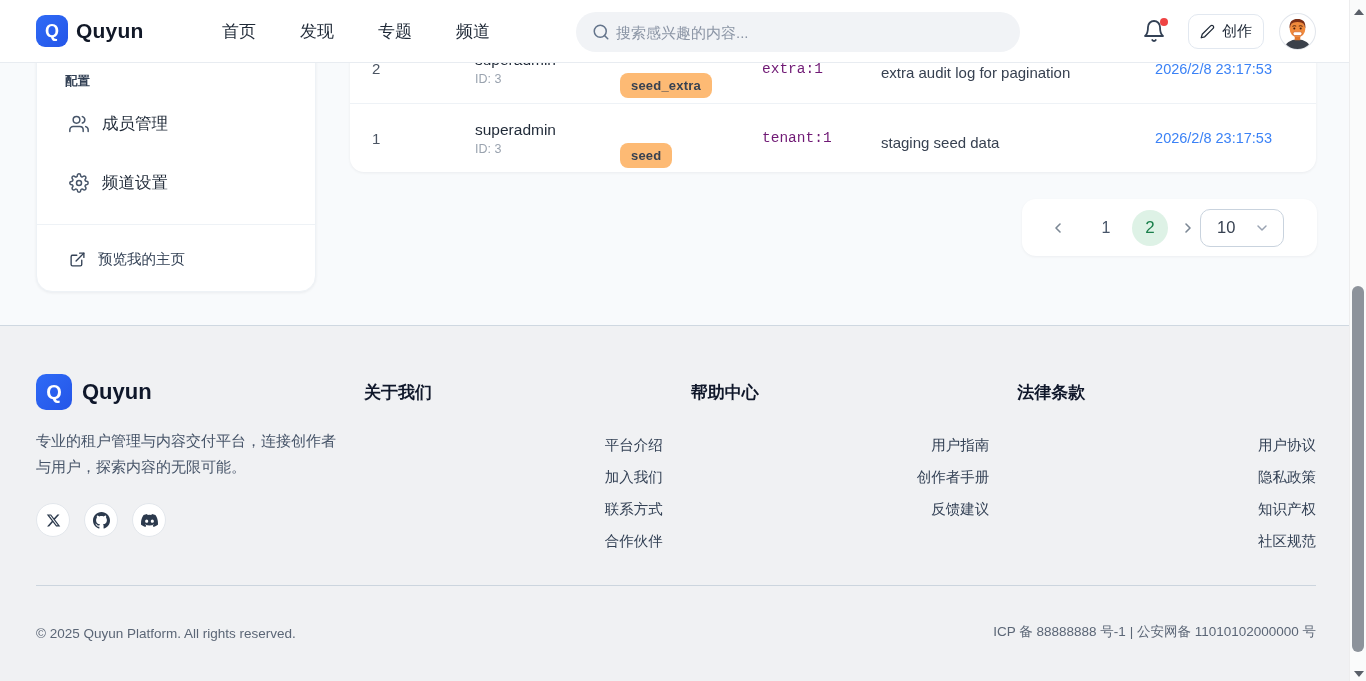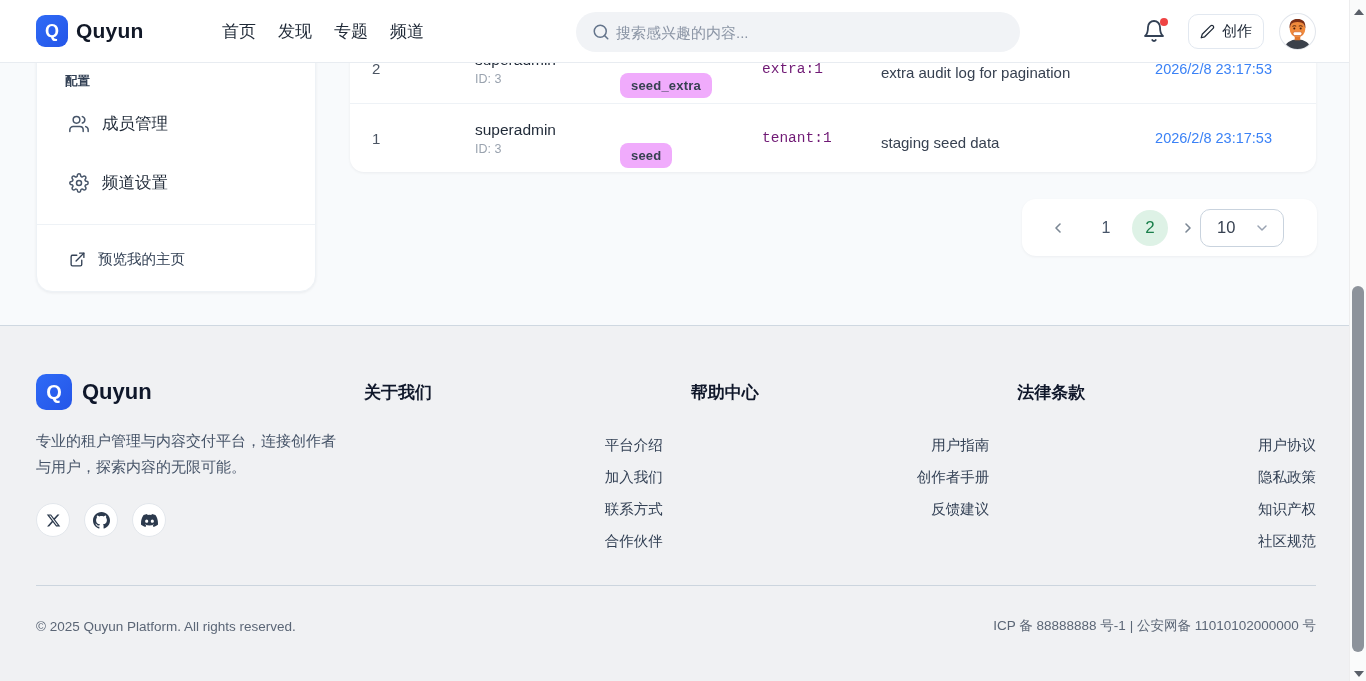--- a/index.html
+++ b/index.html
@@ -4,21 +4,21 @@
 <style>
   * { margin:0; padding:0; box-sizing:border-box; }
   html,body { width:1366px; height:681px; overflow:hidden; }
   body { position:relative; font-family:"Liberation Sans","DejaVu Sans",sans-serif; background:#f8fafc; color:#1f2937; }
   svg { display:block; }
 
   
   .header { position:absolute; top:0; left:0; width:1366px; height:63px; background:#fff; border-bottom:1px solid #e8ecf1; z-index:30; }
   .logo-tile { position:absolute; left:36px; top:15px; width:32px; height:32px; border-radius:9px; background:linear-gradient(135deg,#2f6bf6,#2455e8); color:#fff; font-weight:bold; font-size:18px; display:flex; align-items:center; justify-content:center; }
   .brand { position:absolute; left:76px; top:19px; font-size:21px; font-weight:bold; color:#111827; letter-spacing:.2px; }
-  .nav { position:absolute; left:222px; top:0; height:63px; display:flex; align-items:center; gap:20px; }
+  .nav { position:absolute; left:222px; top:0; height:63px; display:flex; align-items:center; gap:42px; }
   .nav .nav-item { font-size:17px; color:#1f2937; width:36px; white-space:nowrap; cursor:pointer; }
   .search { position:absolute; left:576px; top:12px; width:444px; height:40px; border-radius:20px; background:#f1f3f6; display:flex; align-items:center; padding:0 16px; gap:6px; }
   .search input { border:none; outline:none; background:transparent; font-size:15px; color:#334155; width:360px; font-family:inherit; }
   .search input::placeholder { color:#8b95a5; }
   .bell-wrap { position:absolute; left:1142px; top:19px; width:26px; height:26px; cursor:pointer; }
   .bell-dot { position:absolute; right:0px; top:-1px; width:8px; height:8px; border-radius:50%; background:#ef4444; }
   .create-btn { position:absolute; left:1188px; top:14px; width:76px; height:35px; border:1px solid #e2e8f0; border-radius:10px; background:#fff; display:flex; align-items:center; justify-content:center; gap:7px; font-size:15px; color:#1f2937; cursor:pointer; }
   .avatar { position:absolute; left:1279px; top:13px; width:37px; height:37px; border-radius:50%; cursor:pointer; }
 
   
@@ -30,21 +30,21 @@
   .preview-item { position:absolute; left:12px; right:12px; top:192px; height:44px; display:flex; align-items:center; gap:12px; padding-left:20px; cursor:pointer; }
   .preview-item .lbl { font-size:14.5px; color:#334155; }
 
   
   .table-card { position:absolute; left:350px; top:34px; width:966px; height:138px; background:#fff; border-radius:14px; box-shadow:0 1px 3px rgba(16,24,40,.06); overflow:hidden; z-index:5; }
   .trow { display:grid; grid-template-columns:103px 145px 142px 119px 1fr auto; align-items:center; height:69px; padding:0 44px 0 22px; }
   .trow + .trow { border-top:1px solid #eef2f6; }
   .c-id { font-size:15px; color:#4b5563; }
   .c-user .uname { font-size:15.5px; color:#1f2937; font-weight:500; }
   .c-user .uid { font-size:12.5px; color:#9aa3af; margin-top:3px; }
-  .badge { display:inline-block; background:#f0abfc; color:#374151; font-weight:bold; font-size:13px; padding:5px 11px; border-radius:8px; letter-spacing:.2px;margin-top:34px; }
+  .badge { display:inline-block; background:#fdba74; color:#374151; font-weight:bold; font-size:13px; padding:5px 11px; border-radius:8px; letter-spacing:.2px;margin-top:34px; }
   .c-target { font-family:"Liberation Mono","DejaVu Sans Mono",monospace; font-size:14.5px; color:#701a75; }
   .c-desc { font-size:15px; color:#374151;margin-top:8px; }
   .c-time { font-size:14.5px; color:#3b82f6; text-align:right; }
 
   
   .pager { position:absolute; left:1022px; top:199px; width:295px; height:57px; background:#fff; border-radius:14px; box-shadow:0 1px 3px rgba(16,24,40,.05); display:flex; align-items:center; padding-left:24px; z-index:5; }
   .pg-arrow { width:24px; height:36px; display:flex; align-items:center; justify-content:center; cursor:pointer; }
   .pg-page { width:36px; height:36px; border-radius:50%; display:flex; align-items:center; justify-content:center; font-size:16px; color:#475569; cursor:pointer; margin-left:8px; }
   .pg-page.first { margin-left:18px; }
   .pg-page.active { background:#def2e6; color:#1a7f4b; font-size:17px; }
@@ -58,21 +58,21 @@
   .fbrand-row { display:flex; align-items:center; gap:10px; }
   .fbrand-tile { width:36px; height:36px; border-radius:10px; background:linear-gradient(135deg,#2f6bf6,#2455e8); color:#fff; font-weight:bold; font-size:20px; display:flex; align-items:center; justify-content:center; }
   .fbrand-name { font-size:22px; font-weight:bold; color:#0f172a; }
   .fdesc { margin-top:18px; width:300px; font-size:15px; line-height:1.7; color:#475569; }
   .socials { margin-top:24px; display:flex; gap:14px; }
   .soc { width:34px; height:34px; border-radius:50%; background:#fff; border:1px solid #e3e7ec; display:flex; align-items:center; justify-content:center; cursor:pointer; }
   .fcol h4 { margin-top:7px; font-size:17px; font-weight:bold; color:#0f172a; }
   .fcol ul { margin-top:25px; list-style:none;text-align:right; }
   .fcol li { line-height:32px; font-size:14.5px; color:#334155; cursor:pointer; }
   .fdivider { position:absolute; left:36px; right:50px; top:259px; height:1px; background:#ccd5de; }
-  .fbottom { position:absolute; left:36px; right:50px; top:285px; height:30px; display:flex; align-items:center; justify-content:space-between; }
+  .fbottom { position:absolute; left:36px; right:50px; top:285px; height:30px; display:flex; align-items:flex-end; justify-content:space-between; }
   .fbottom span { font-size:13.5px; color:#5b6676; }
 
   
   .scrollbar { position:absolute; right:0; top:0; width:17px; height:681px; background:#fafbfb; border-left:1px solid #ededee; z-index:40; }
   .sb-up { position:absolute; top:9px; left:4px; width:0; height:0; border-left:5px solid transparent; border-right:5px solid transparent; border-bottom:6px solid #5a6069; }
   .sb-down { position:absolute; bottom:4px; left:4px; width:0; height:0; border-left:5px solid transparent; border-right:5px solid transparent; border-top:6px solid #5a6069; }
   .sb-thumb { position:absolute; top:286px; left:2px; width:12px; height:366px; border-radius:7px; background:#8d939b; cursor:grab; }
 </style>
 </head>
 <body>

